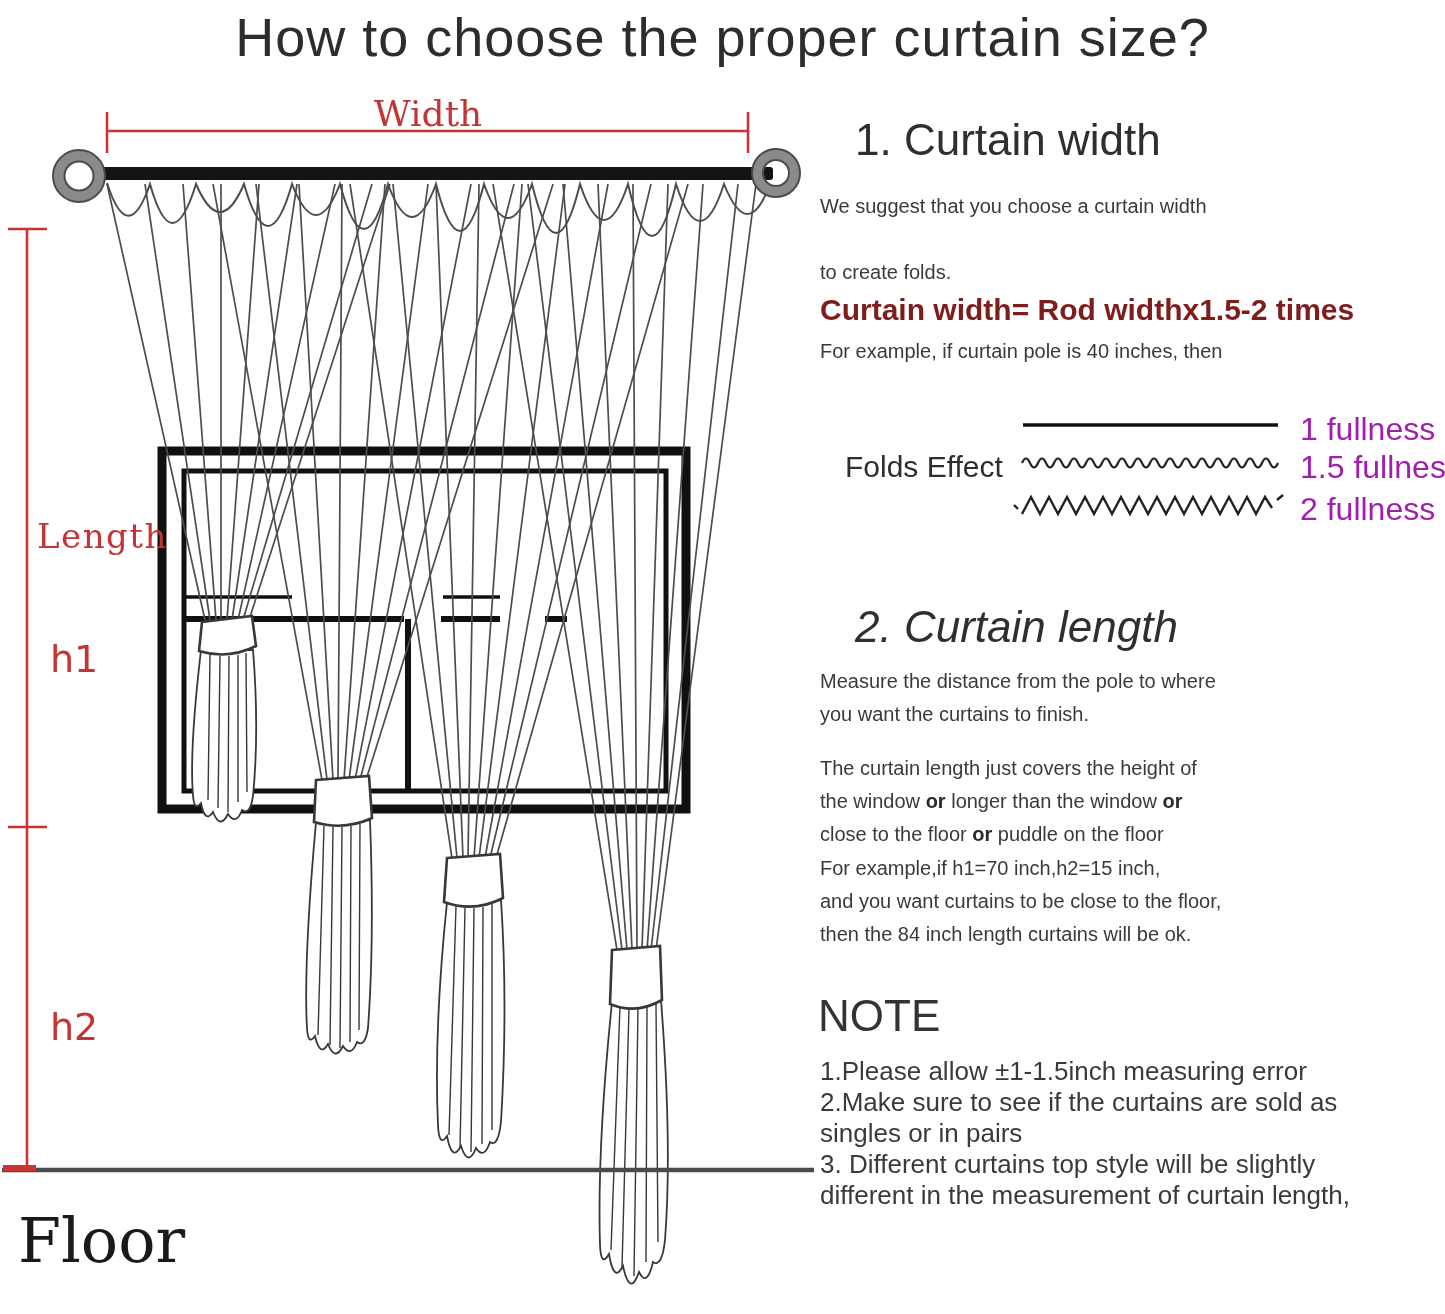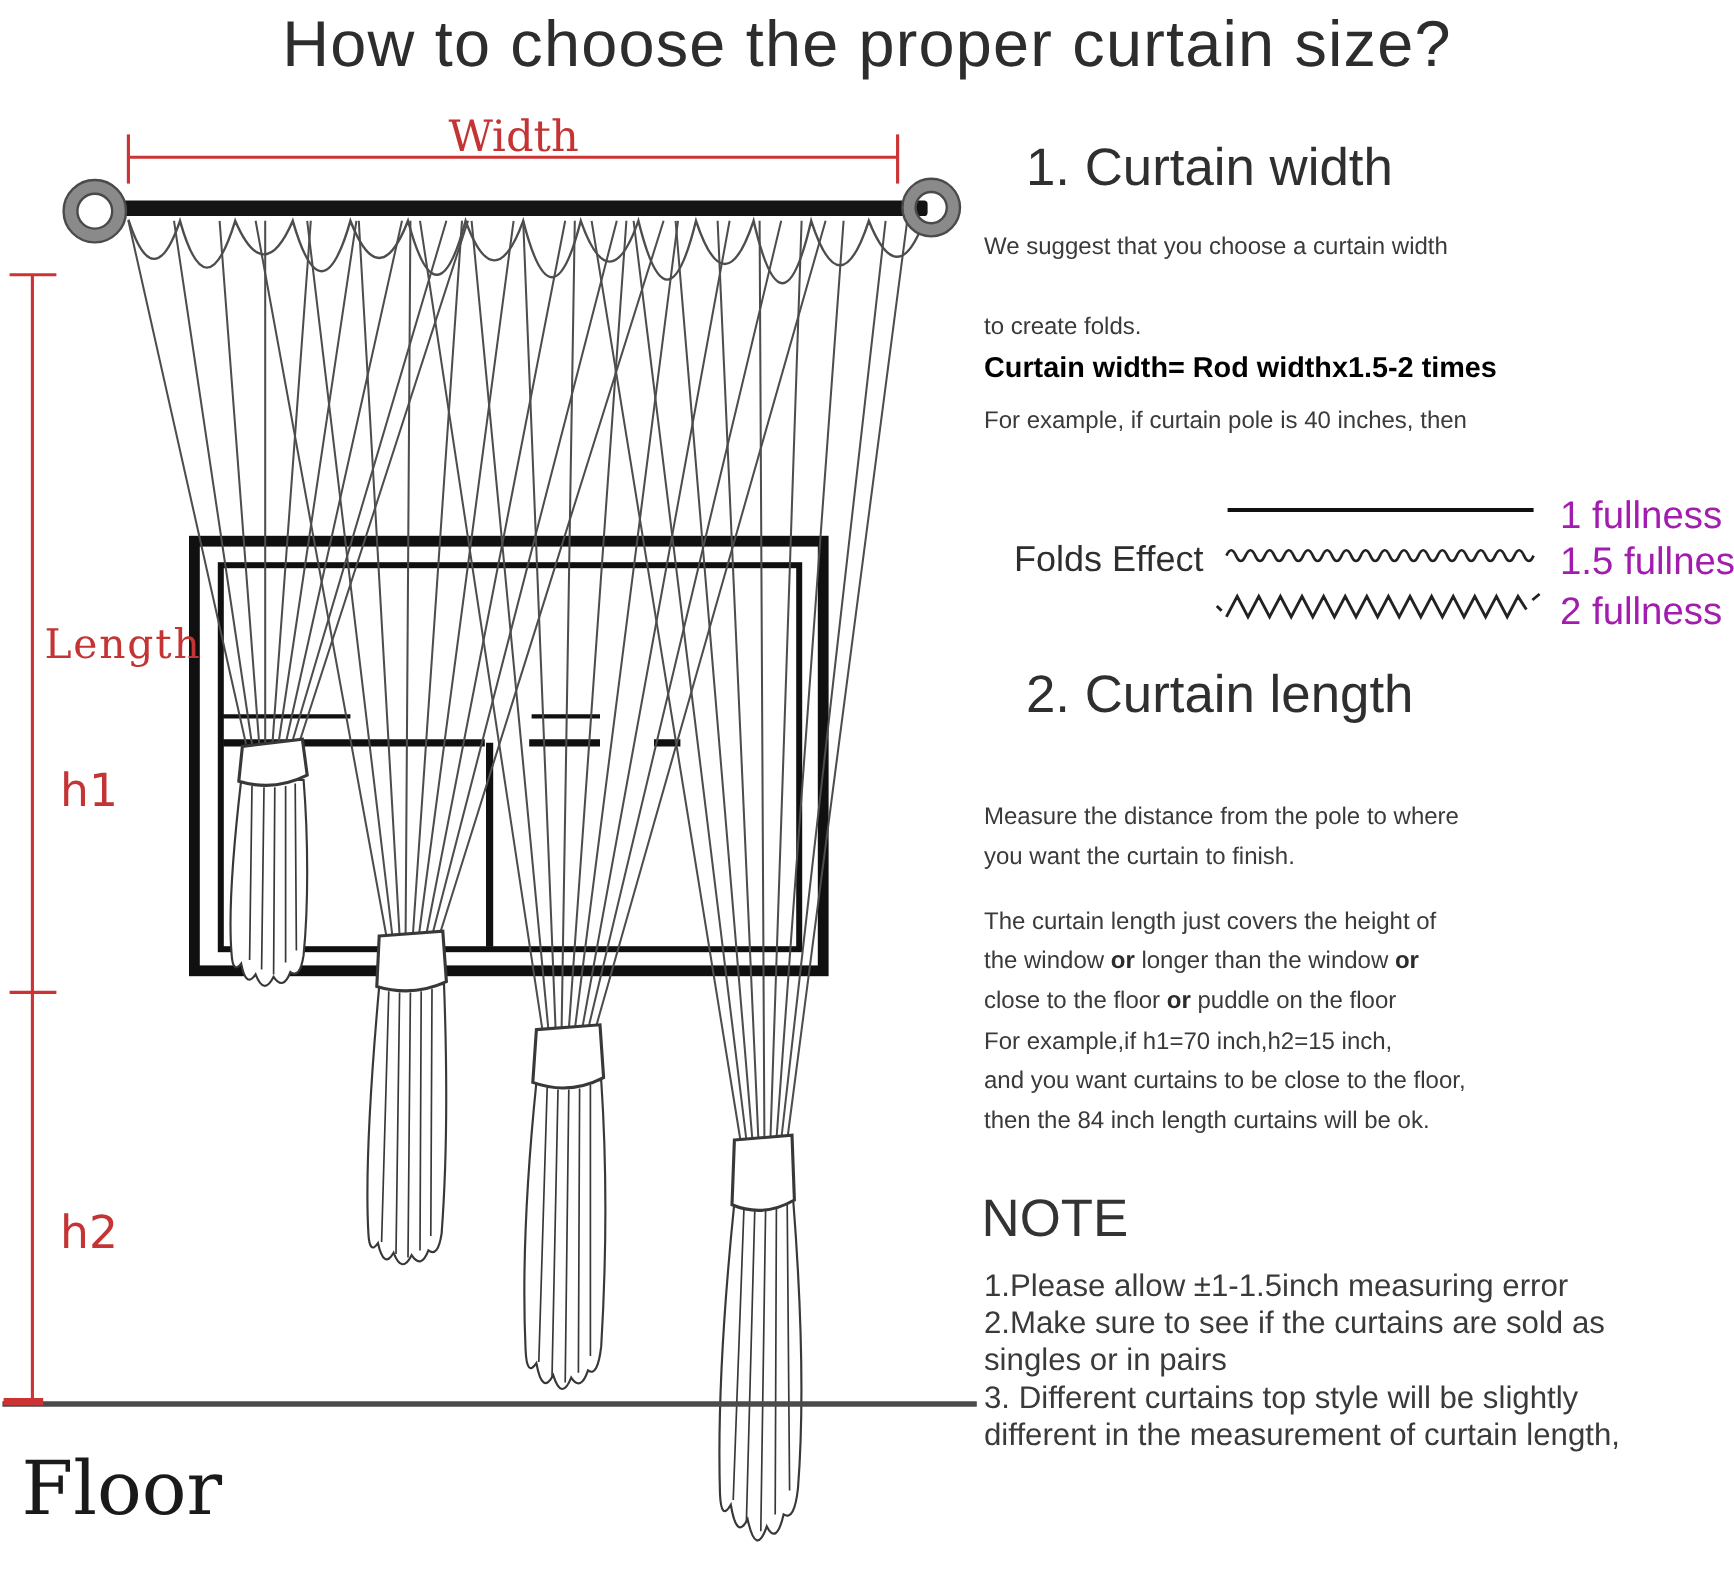--- a/index.html
+++ b/index.html
@@ -6,21 +6,21 @@
   .page{position:relative;width:1445px;height:1314px;background:#fff;overflow:hidden;
         font-family:"Liberation Sans",sans-serif;}
   .abs{position:absolute;white-space:nowrap;}
   #art{position:absolute;left:0;top:0;z-index:1;}
   .txt-layer{position:absolute;left:0;top:0;width:1445px;height:1062px;z-index:2;}
   .page-title{left:0;right:0;top:6px;text-align:center;font-size:54px;letter-spacing:1px;
               color:#2d2d2d;}
   .sec-head{font-size:44px;color:#2f2f2f;}
   .body-line{font-size:20px;line-height:33px;color:#3a3a3a;}
   .bold{font-weight:bold;color:#2b2b2b;}
-  .formula{font-size:24px;font-weight:bold;color:#000000;}
+  .formula{font-size:30px;font-weight:bold;color:#7f1d1d;}
   .note-head{font-size:44px;color:#333;}
   .note-line{font-size:26px;line-height:31px;color:#3a3a3a;}
   .folds-label{font-size:30px;color:#2e2e2e;}
   .fullness{font-size:32px;color:#a21caf;}
   .svg-serif{font-family:"DejaVu Serif","Liberation Serif",serif;}
   .svg-sans{font-family:"DejaVu Sans","Liberation Sans",sans-serif;}
 </style>
 </head>
 <body>
 
@@ -119,23 +119,23 @@
     <div class="abs body-line" style="left:820px;top:190px;">We suggest that you choose a curtain width</div>
     <div class="abs body-line" style="left:820px;top:256px;">to create folds.</div>
     <div class="abs formula" style="left:820px;top:293px;">Curtain width= Rod widthx1.5-2 times</div>
     <div class="abs body-line" style="left:820px;top:335px;">For example, if curtain pole is 40 inches, then</div>
 
     <div class="abs folds-label" style="left:845px;top:450px;">Folds Effect</div>
     <div class="abs fullness" style="left:1300px;top:411px;">1 fullness</div>
     <div class="abs fullness" style="left:1300px;top:449px;">1.5 fullness</div>
     <div class="abs fullness" style="left:1300px;top:491px;">2 fullness</div>
 
-    <div class="abs sec-head" style="left:855px;top:554px;">2. Curtain length</div>
+    <div class="abs sec-head" style="left:855px;top:602px;font-style:italic;">2. Curtain length</div>
     <div class="abs body-line" style="left:820px;top:665px;">Measure the distance from the pole to where</div>
-    <div class="abs body-line" style="left:820px;top:698px;">you want the curtain to finish.</div>
+    <div class="abs body-line" style="left:820px;top:698px;">you want the curtains to finish.</div>
 
     <div class="abs body-line" style="left:820px;top:752px;text-align:right;">The curtain length just covers the height of</div>
     <div class="abs body-line" style="left:820px;top:785px;"><span>the window </span><span class="bold">or</span><span> longer than the window </span><span class="bold">or</span></div>
     <div class="abs body-line" style="left:820px;top:818px;"><span>close to the floor </span><span class="bold">or</span><span> puddle on the floor</span></div>
 
     <div class="abs body-line" style="left:820px;top:852px;">For example,if h1=70 inch,h2=15 inch,</div>
     <div class="abs body-line" style="left:820px;top:885px;">and you want curtains to be close to the floor,</div>
     <div class="abs body-line" style="left:820px;top:918px;">then the 84 inch length curtains will be ok.</div>
 
     <div class="abs note-head" style="left:818px;top:991px;">NOTE</div>

